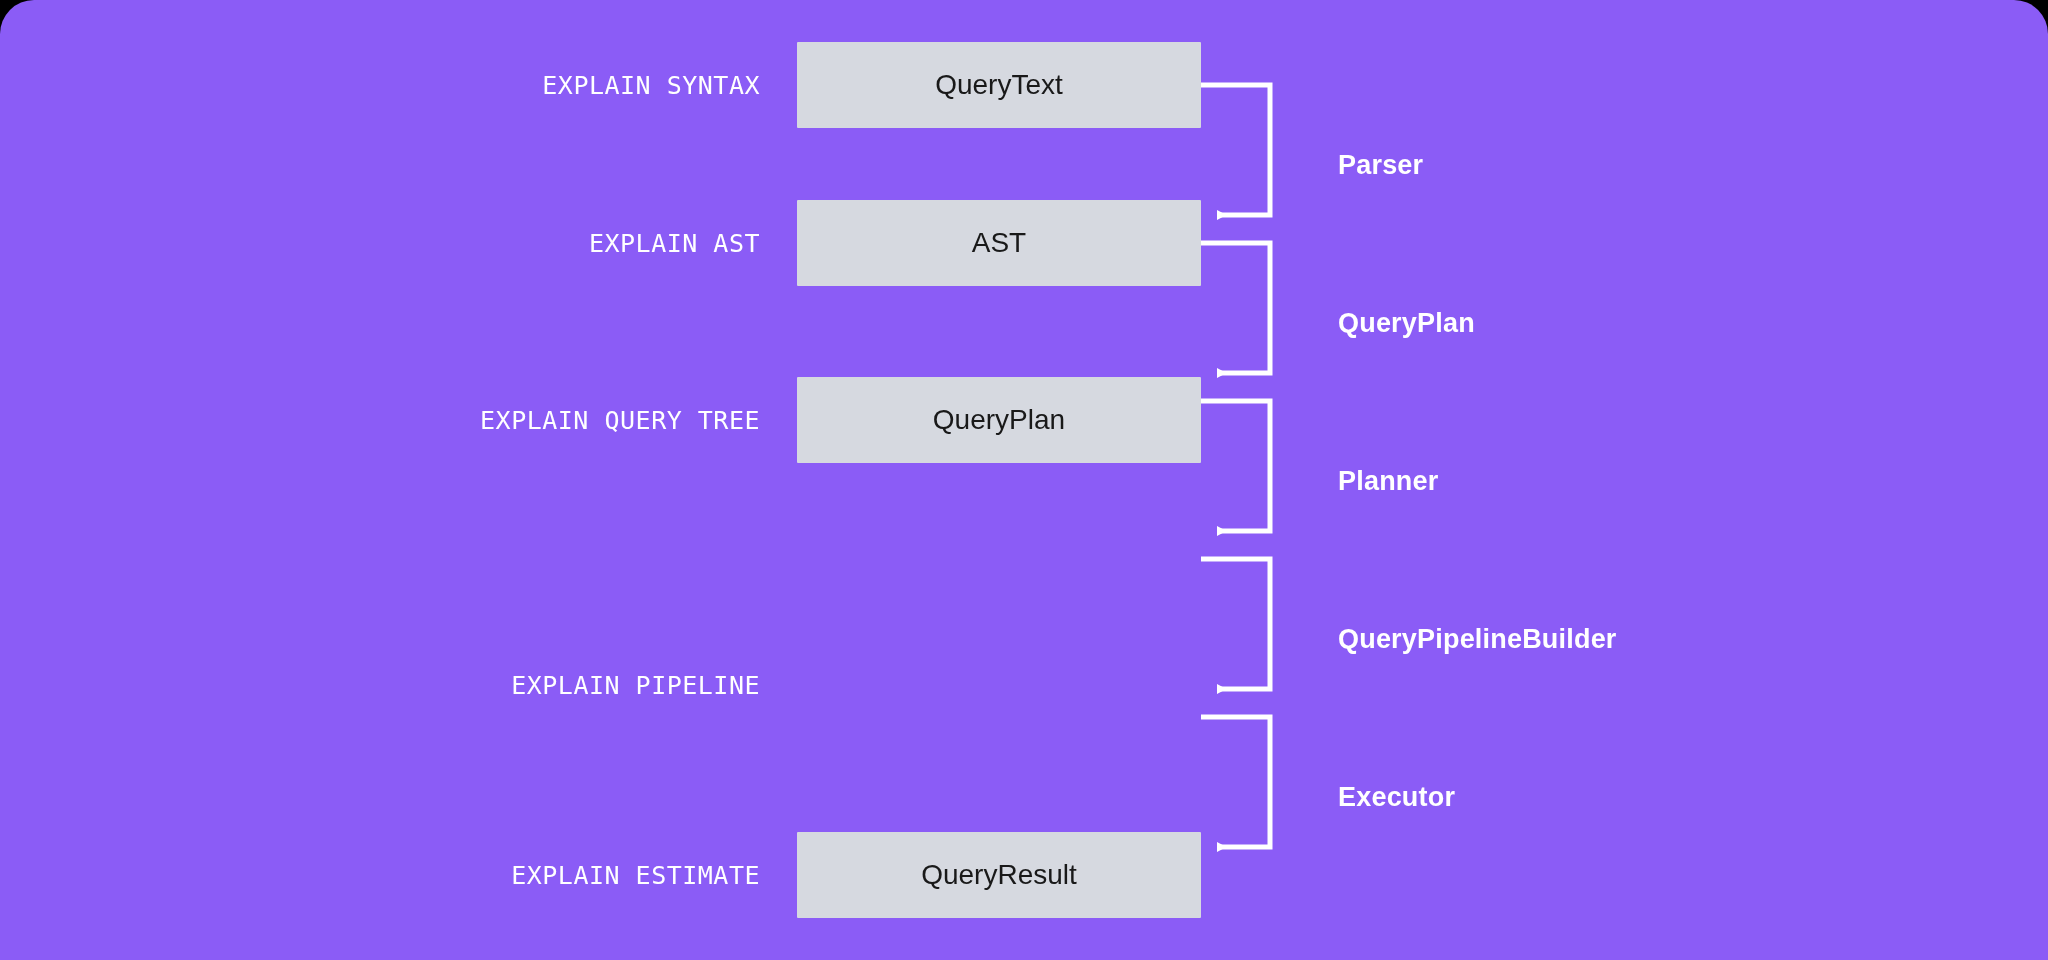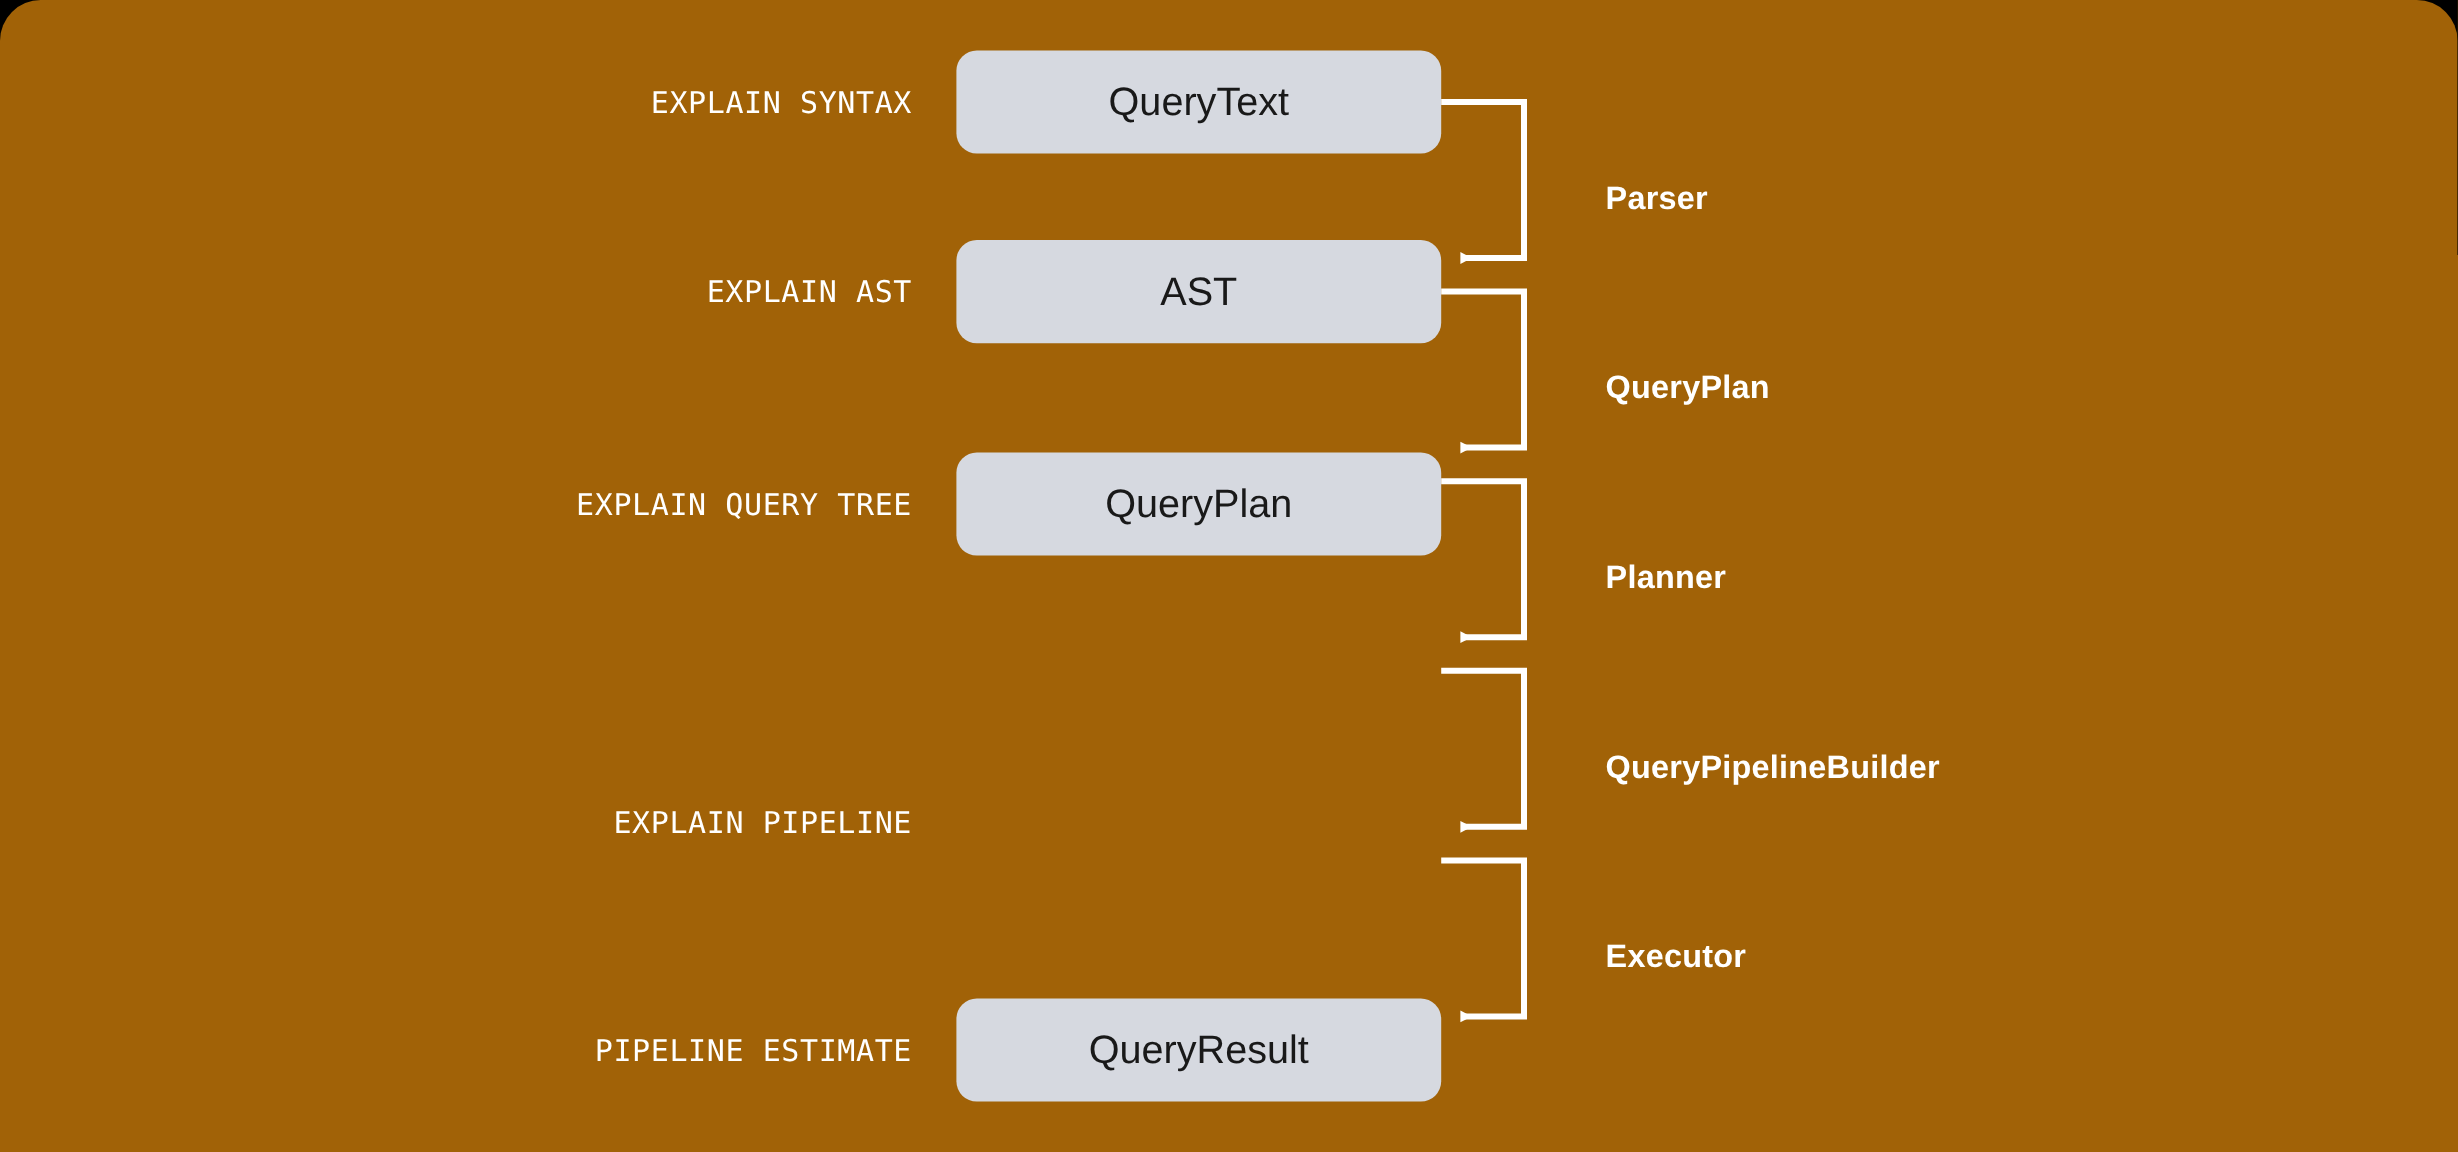--- a/index.html
+++ b/index.html
@@ -11,21 +11,21 @@
     width: 2048px;
     height: 960px;
     overflow: hidden;
     font-family: "Liberation Sans", sans-serif;
   }
 
   #canvas {
     position: relative;
     width: 2048px;
     height: 960px;
-    background: #a16207;
+    background: #8b5cf6;
     border-top-left-radius: 34px;
     border-top-right-radius: 34px;
     overflow: hidden;
   }
 
   
   .row {
     position: absolute;
     left: 0;
     width: 2048px;
@@ -48,27 +48,27 @@
     white-space: nowrap;
   }
 
   .node-box {
     position: absolute;
     left: 797px;
     top: 0;
     width: 404px;
     height: 86px;
     background: #d6d9e0;
-    border-radius: 17px;
+    border-radius: 1px;
     display: flex;
     align-items: center;
     justify-content: center;
     color: #191919;
     font-family: "Liberation Sans", sans-serif;
-    font-size: 33px;
+    font-size: 28px;
     white-space: nowrap;
   }
 
   
   #connectors {
     position: absolute;
     left: 0;
     top: 0;
     width: 2048px;
     height: 960px;
@@ -109,21 +109,21 @@
   </div>
 
   <div class="row" style="top:516px">
   </div>
 
   <div class="row" style="top:642px">
     <div class="stage-label">EXPLAIN PIPELINE</div>
   </div>
 
   <div class="row" style="top:832px">
-    <div class="stage-label">PIPELINE ESTIMATE</div>
+    <div class="stage-label">EXPLAIN ESTIMATE</div>
     <div class="node-box">QueryResult</div>
   </div>
 
   <svg id="connectors" viewBox="0 0 2048 960">
     <defs>
       <marker id="arrowhead" markerWidth="11" markerHeight="11" refX="9" refY="5.5" orient="auto" markerUnits="userSpaceOnUse">
         <path d="M 10 0.6 L 10 10.4 L 0.5 5.5 Z" fill="#ffffff"></path>
       </marker>
     </defs>
     <g fill="none" stroke="#ffffff" stroke-width="5" stroke-linecap="butt" stroke-linejoin="miter">

